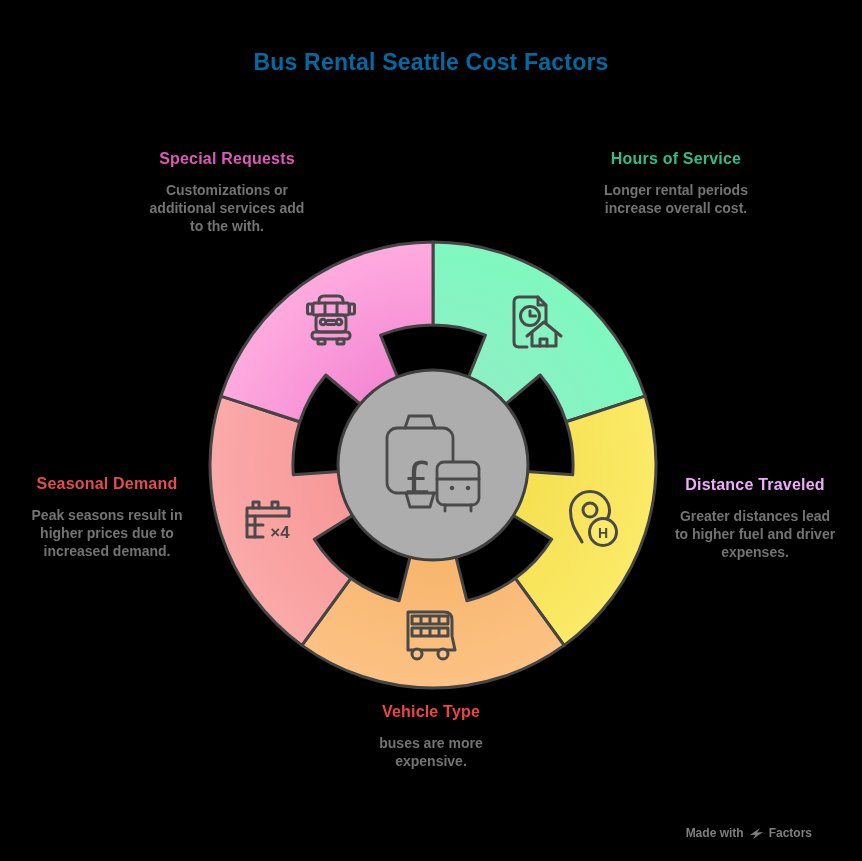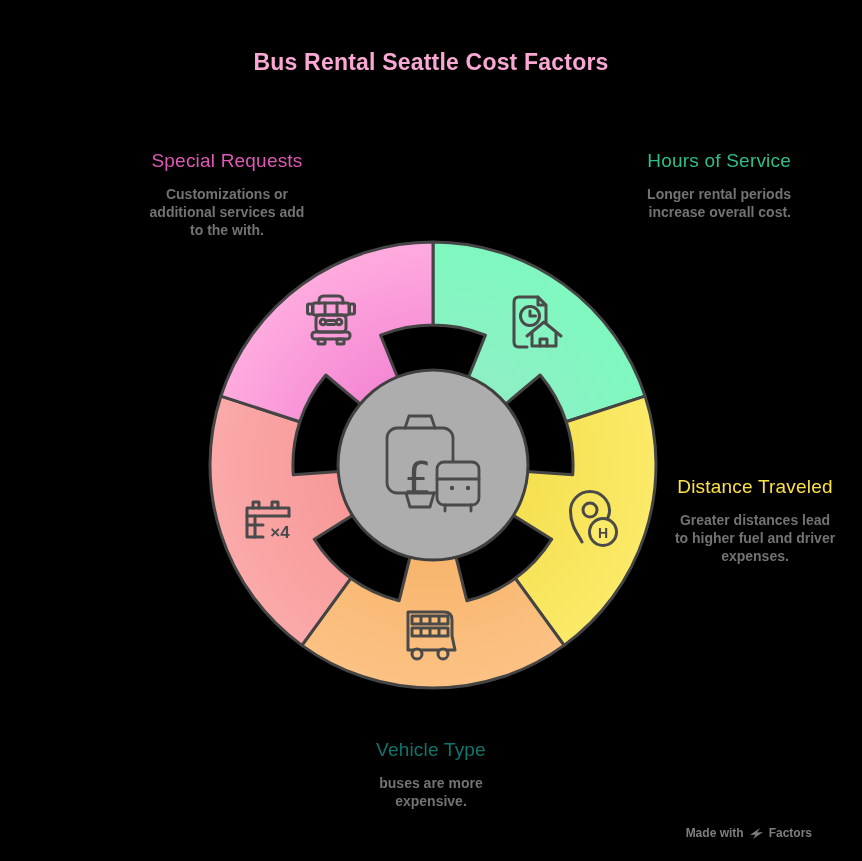--- a/index.html
+++ b/index.html
@@ -1,25 +1,25 @@
 <!DOCTYPE html>
 <html><head>
 <meta charset="utf-8">
 <style>
   html,body{margin:0;padding:0;background:#000;}
   .canvas{position:relative;width:862px;height:861px;background:#000;overflow:hidden;
           font-family:"Liberation Sans",sans-serif;}
   .page-title{position:absolute;left:0;right:0;top:49px;margin:0;text-align:center;
-              font-size:23px;font-weight:700;color:#f9a8d4;letter-spacing:.2px;}
+              font-size:23px;font-weight:700;color:#0369a1;letter-spacing:.2px;}
   svg.wheel{position:absolute;left:0;top:0;}
   .factor-block{position:absolute;}
-  .factor-block h2{margin:0 0 13px 0;font-size:19px;font-weight:400;letter-spacing:.2px;}
+  .factor-block h2{margin:0 0 13px 0;font-size:16px;font-weight:700;letter-spacing:.2px;}
   .factor-block .desc-line{font-size:14px;line-height:18px;font-weight:600;color:#737373;}
   .center-text{text-align:center;}
-  .left-text{text-align:right;}
+  .left-text{text-align:center;}
   .block-special{left:127px;top:150px;width:200px;}
   .block-hours{left:561px;top:150px;width:230px;}
   .block-seasonal{left:11px;top:475px;width:192px;}
   .block-distance{left:654px;top:476px;width:202px;}
   .block-vehicle{left:316px;top:703px;width:230px;}
   .watermark{position:absolute;right:50px;top:826px;display:flex;align-items:center;gap:5px;
              color:#7e7e7e;font-size:12px;font-weight:700;}
   .watermark svg{display:block;}
 </style>
 </head>
@@ -133,32 +133,38 @@
     <div class="desc-line">to the with.</div>
   </div>
 
   <div class="factor-block block-hours left-text">
     <h2 style="color: rgb(46, 190, 134);">Hours of Service</h2>
     <div class="desc-line">Longer rental periods</div>
     <div class="desc-line">increase overall cost.</div>
   </div>
 
   <div class="factor-block block-distance center-text">
-    <h2 style="color: #fde047;">Distance Traveled</h2>
+    <h2 style="color: #f0abfc;">Distance Traveled</h2>
     <div class="desc-line">Greater distances lead</div>
     <div class="desc-line">to higher fuel and driver</div>
     <div class="desc-line">expenses.</div>
   </div>
 
   <div class="factor-block block-vehicle center-text">
-    <h2 style="color: #0f766e; margin-top: 36px;">Vehicle Type</h2>
+    <h2 style="color: #ef4444;">Vehicle Type</h2>
     <div class="desc-line">buses are more</div>
     <div class="desc-line">expensive.</div>
   </div>
 
+  <div class="factor-block block-seasonal center-text">
+    <h2 style="color: rgb(227, 77, 77);">Seasonal Demand</h2>
+    <div class="desc-line">Peak seasons result in</div>
+    <div class="desc-line">higher prices due to</div>
+    <div class="desc-line">increased demand.</div>
+  </div>
 
   <div class="watermark">
     <span>Made with</span>
     <svg width="15" height="13" viewBox="0 0 15 13">
       <path fill="#7e7e7e" d="M1,8 L11,1 L8,5.5 L14,5 L4,12 L6.5,7.8 Z"></path>
     </svg>
     <span>Factors</span>
   </div>
 
 </div>

